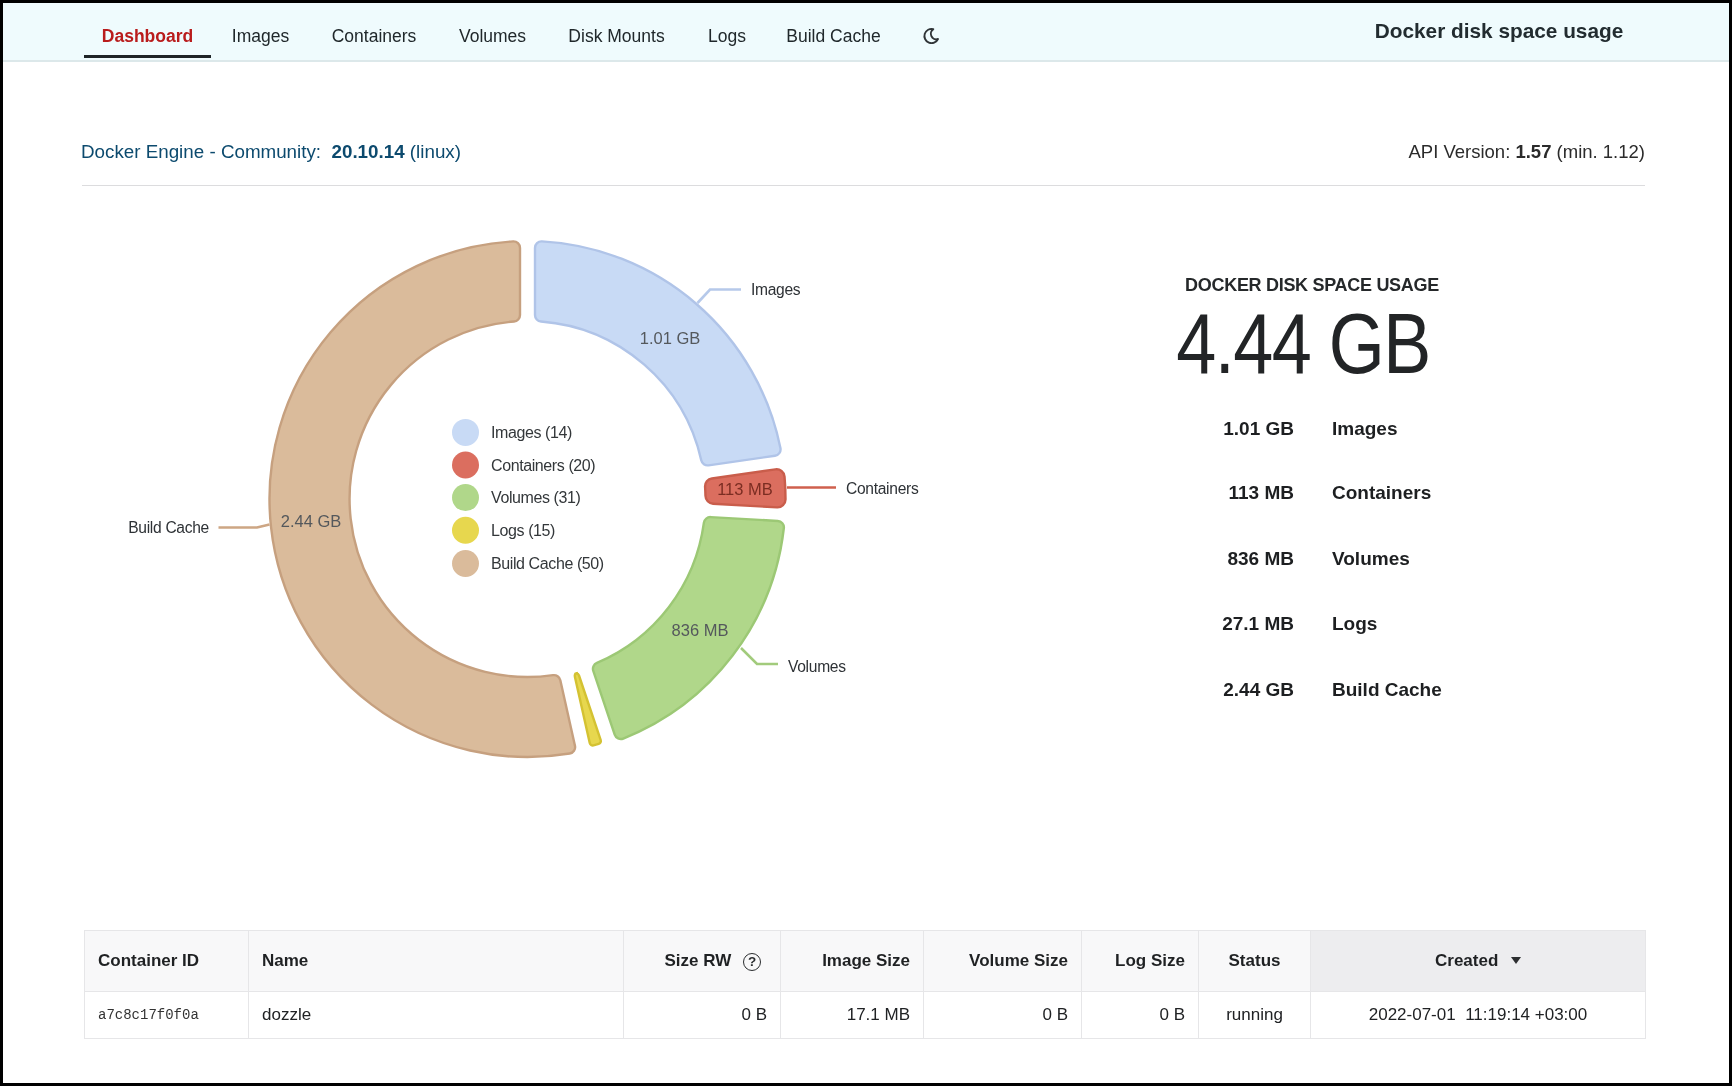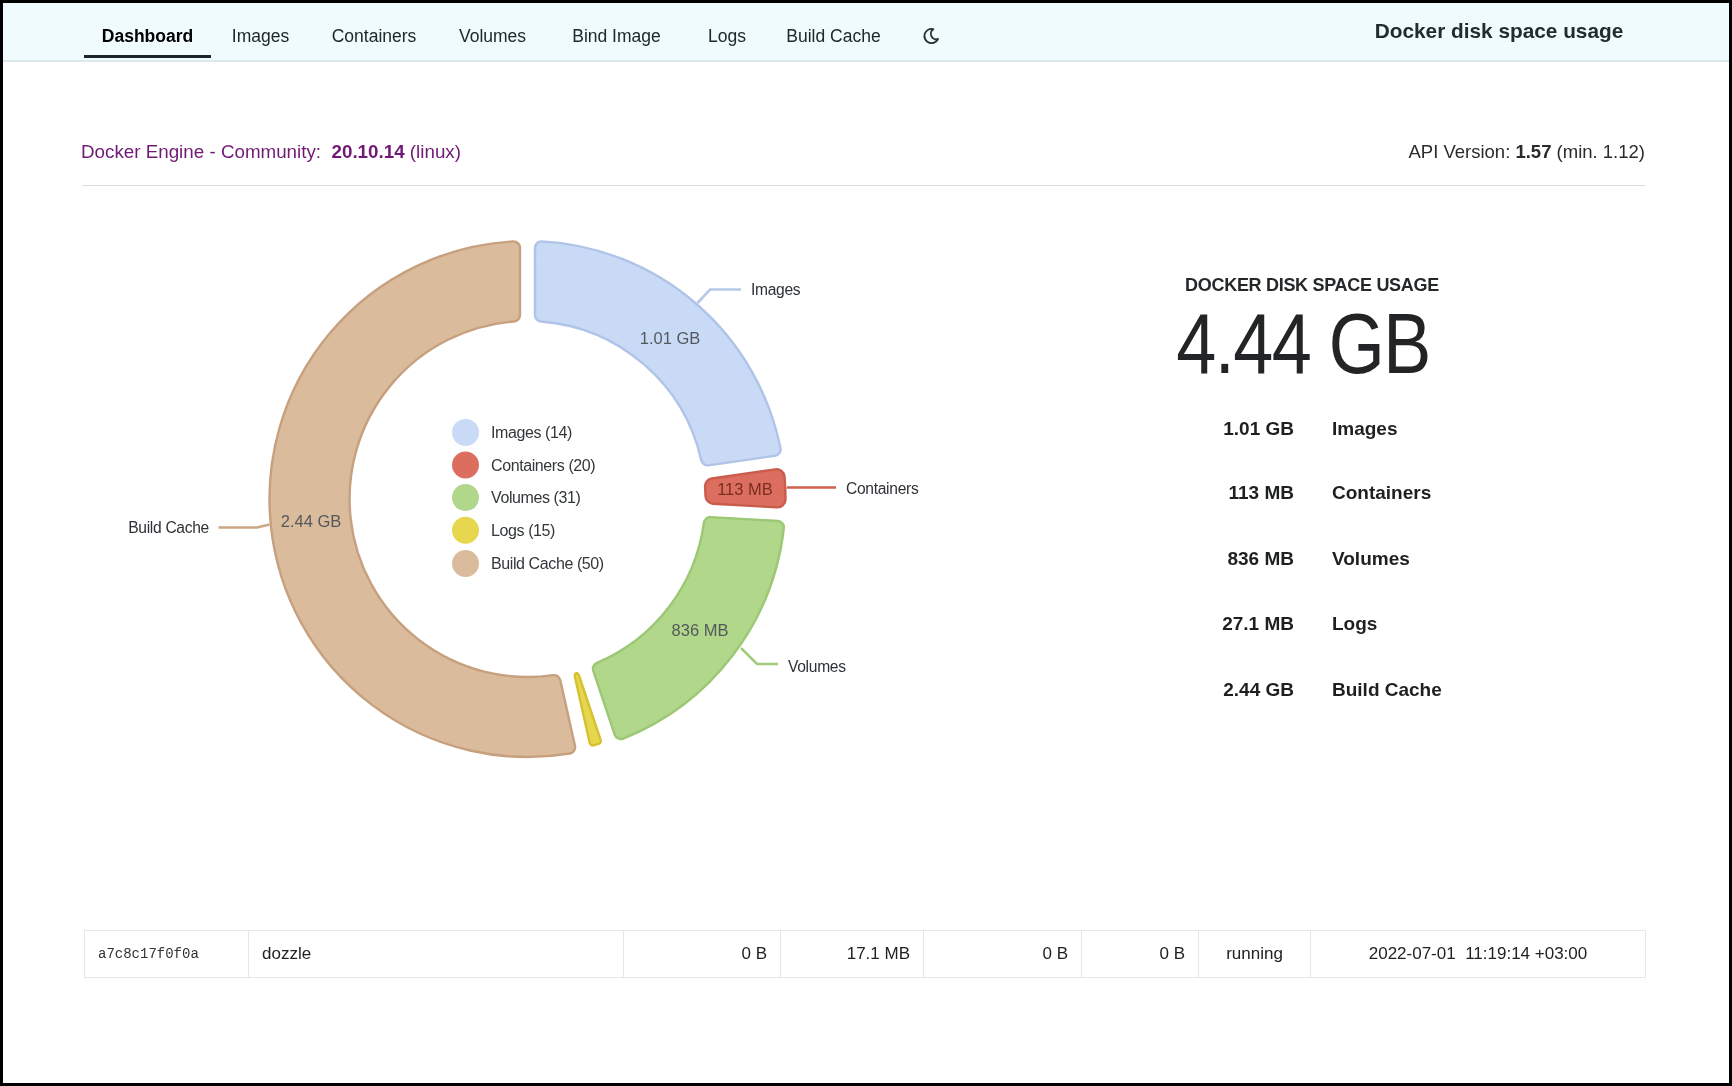--- a/index.html
+++ b/index.html
@@ -1,22 +1,22 @@
 <!DOCTYPE html>
 <html><head><meta charset="utf-8"><style>
 * { margin:0; padding:0; box-sizing:border-box; }
 html,body { width:1732px; height:1086px; background:#fff; font-family:"Liberation Sans",sans-serif; }
 .page { position:relative; width:1732px; height:1086px; overflow:hidden; background:#fff; }
 .frame { position:absolute; inset:0; border:3px solid #000; z-index:60; pointer-events:none; }
 .hdr { position:absolute; left:0; top:0; width:1732px; height:62px; background:#effbfd; border-bottom:2px solid #dce8ea; z-index:5; }
 .tab { position:absolute; top:12px; height:48px; line-height:48px; font-size:17.5px; color:#20282b; transform:translateX(-50%); white-space:nowrap; }
-.tab.b { font-weight:bold; color:#000000; }
+.tab.b { font-weight:bold; color:#b91c1c; }
 .uline { position:absolute; left:84px; top:55px; width:127px; height:3px; background:#1e2427; }
 .title { position:absolute; top:0; height:60px; line-height:62px; left:1374px; width:250px; text-align:center; font-weight:bold; font-size:20.8px; letter-spacing:0px; color:#222c30; white-space:nowrap; }
-.engine { position:absolute; left:81px; top:141px; font-size:18.8px; color:#701a75; }
+.engine { position:absolute; left:81px; top:141px; font-size:18.8px; color:#0c4a6e; }
 .api { position:absolute; right:87px; top:141px; font-size:18.5px; color:#2b2b2b; }
 .rule { position:absolute; left:82px; top:185px; width:1563px; height:1px; background:#dcdcde; }
 svg text { font-family:"Liberation Sans",sans-serif; }
 .lg { font-size:16px; letter-spacing:-0.4px; fill:#33373a; }
 .co { font-size:15.6px; letter-spacing:-0.3px; fill:#2e3236; }
 .il { font-size:16.5px; fill:#54585c; }
 .ilr { font-size:16.5px; fill:#7b2d22; }
 .ut { position:absolute; left:1112px; width:400px; top:274.5px; text-align:center; font-size:18px; font-weight:bold; letter-spacing:-0.3px; color:#25282a; }
 .uv { position:absolute; left:1103px; width:400px; top:302px; text-align:center; font-size:72px; letter-spacing:-1.5px; color:#222426; line-height:70px; transform:scaleY(1.19); transform-origin:50% 0; }
 .urow { position:absolute; left:0; width:1732px; font-size:19px; font-weight:bold; color:#1d1f21; }
@@ -34,21 +34,21 @@
 .qm { display:inline-block; width:18px; height:18px; border:1.8px solid #2a2d2f; border-radius:50%; font-size:13.5px; font-weight:bold; line-height:15px; text-align:center; vertical-align:0px; margin-left:7px; color:#2a2d2f; }
 .sort { display:inline-block; width:0; height:0; border-left:5.5px solid transparent; border-right:5.5px solid transparent; border-top:7px solid #2c2e30; vertical-align:2px; margin-left:8px; }
 </style></head>
 <body>
 <div class="page">
   <div class="hdr">
     <div class="tab b" style="left:147.5px">Dashboard</div>
     <div class="tab" style="left:260.5px">Images</div>
     <div class="tab" style="left:374px">Containers</div>
     <div class="tab" style="left:492.5px">Volumes</div>
-    <div class="tab" style="left:616.5px">Bind Image</div>
+    <div class="tab" style="left:616.5px">Disk Mounts</div>
     <div class="tab" style="left:727px">Logs</div>
     <div class="tab" style="left:833.5px">Build Cache</div>
     <svg style="position:absolute;left:922px;top:25.5px" width="19" height="20" viewBox="0 0 24 24" fill="none" stroke="#2f3437" stroke-width="2.4" stroke-linecap="round" stroke-linejoin="round">
         <path d="M21 12.79A9 9 0 1 1 11.21 3 7 7 0 0 0 21 12.79z" transform="rotate(20 12 12)"></path>
       </svg>
     <div class="uline"></div>
     <div class="title">Docker disk space usage</div>
   </div>
   <div class="engine">Docker Engine - Community: &nbsp;<b>20.10.14</b> (linux)</div>
   <div class="api">API Version: <b>1.57</b> (min. 1.12)</div>
@@ -112,20 +112,30 @@
         <col style="width:164px">
         <col style="width:375px">
         <col style="width:157px">
         <col style="width:143px">
         <col style="width:158px">
         <col style="width:117px">
         <col style="width:112px">
         <col style="width:335px">
       </colgroup>
     <tbody>
+        <tr>
+      <th class="tl">Container ID</th>
+      <th class="tl">Name</th>
+      <th class="tr" style="padding-right:19px">Size RW <span class="qm">?</span></th>
+      <th class="tr">Image Size</th>
+      <th class="tr">Volume Size</th>
+      <th class="tr">Log Size</th>
+      <th class="tc">Status</th>
+      <th class="tc created">Created <span class="sort"></span></th>
+    </tr>
     <tr>
       <td class="tl mono">a7c8c17f0f0a</td>
       <td class="tl">dozzle</td>
       <td class="tr">0 B</td>
       <td class="tr">17.1 MB</td>
       <td class="tr">0 B</td>
       <td class="tr">0 B</td>
       <td class="tc">running</td>
       <td class="tc">2022-07-01&nbsp;&nbsp;11:19:14 +03:00</td>
     </tr>

